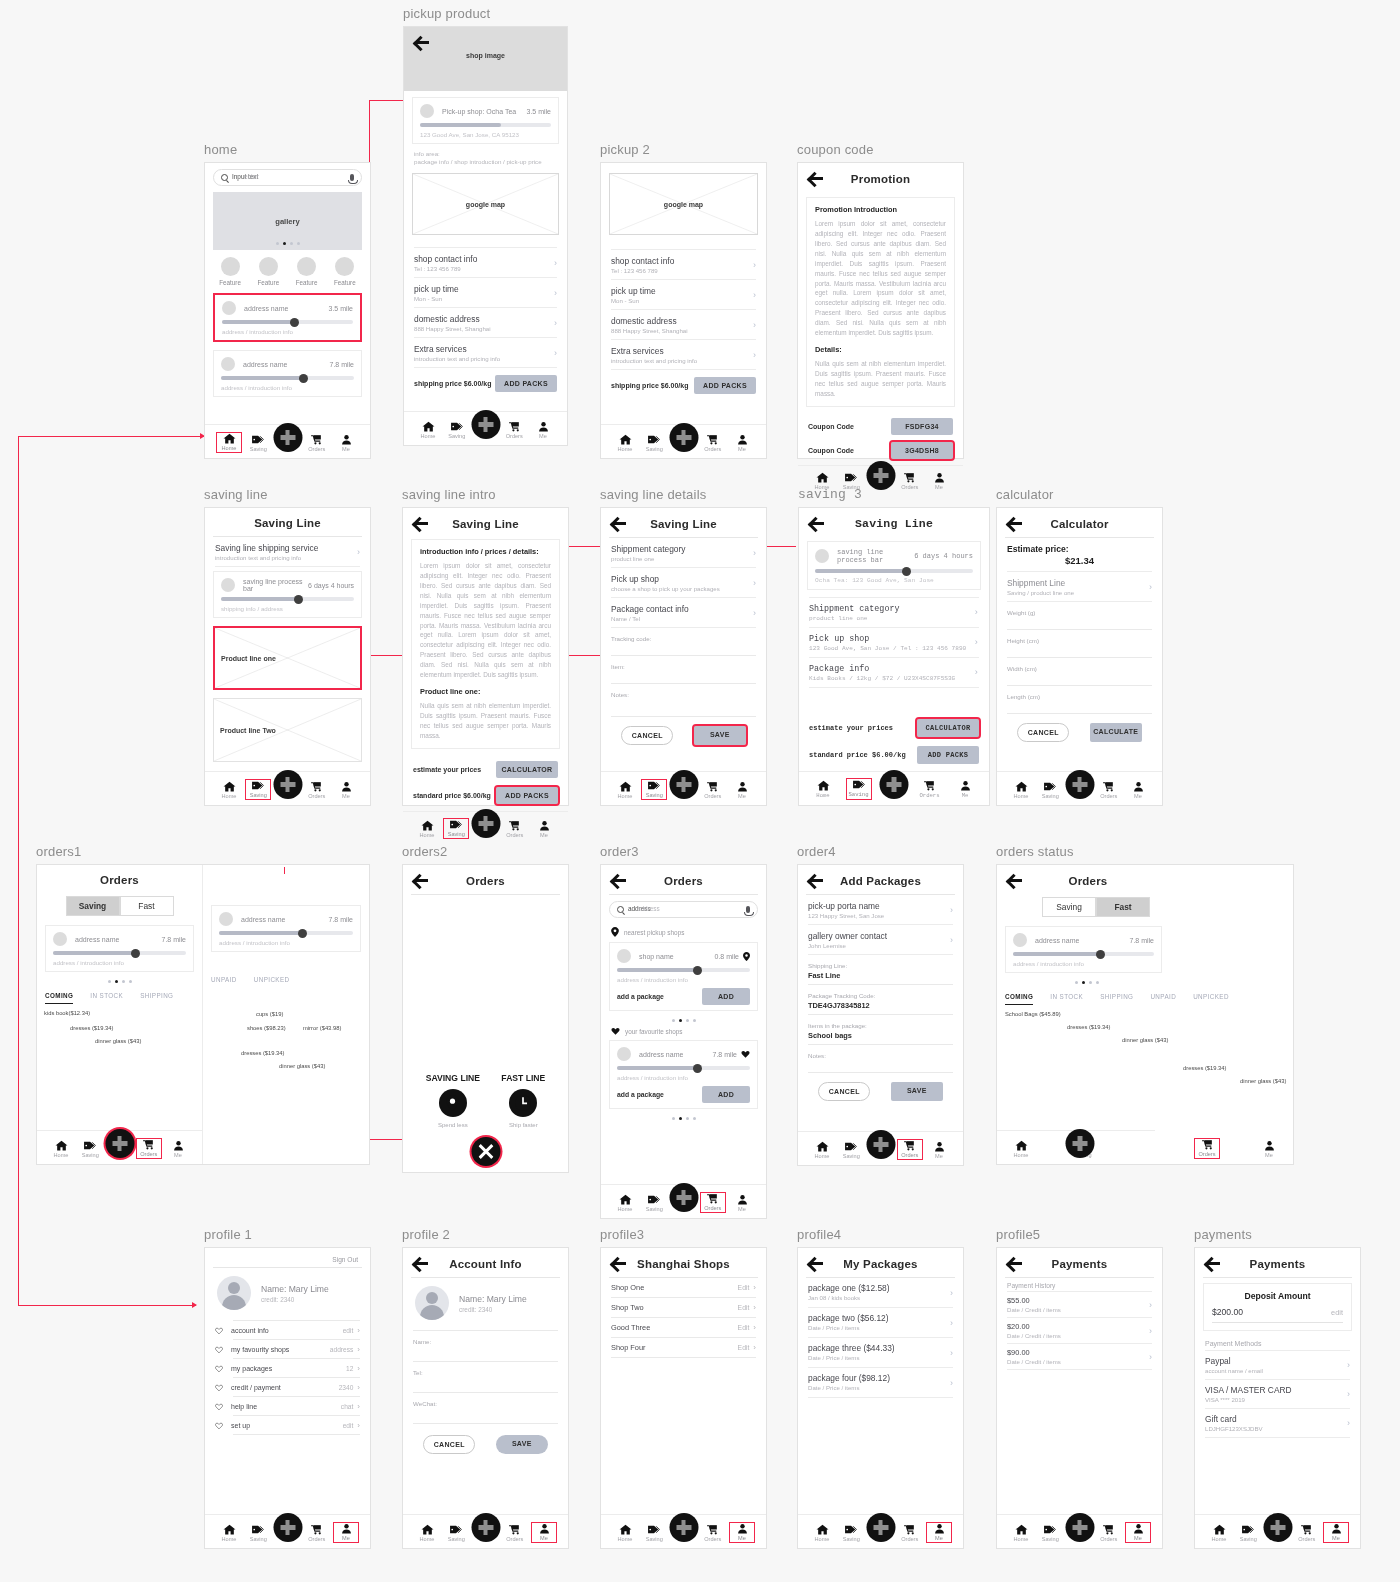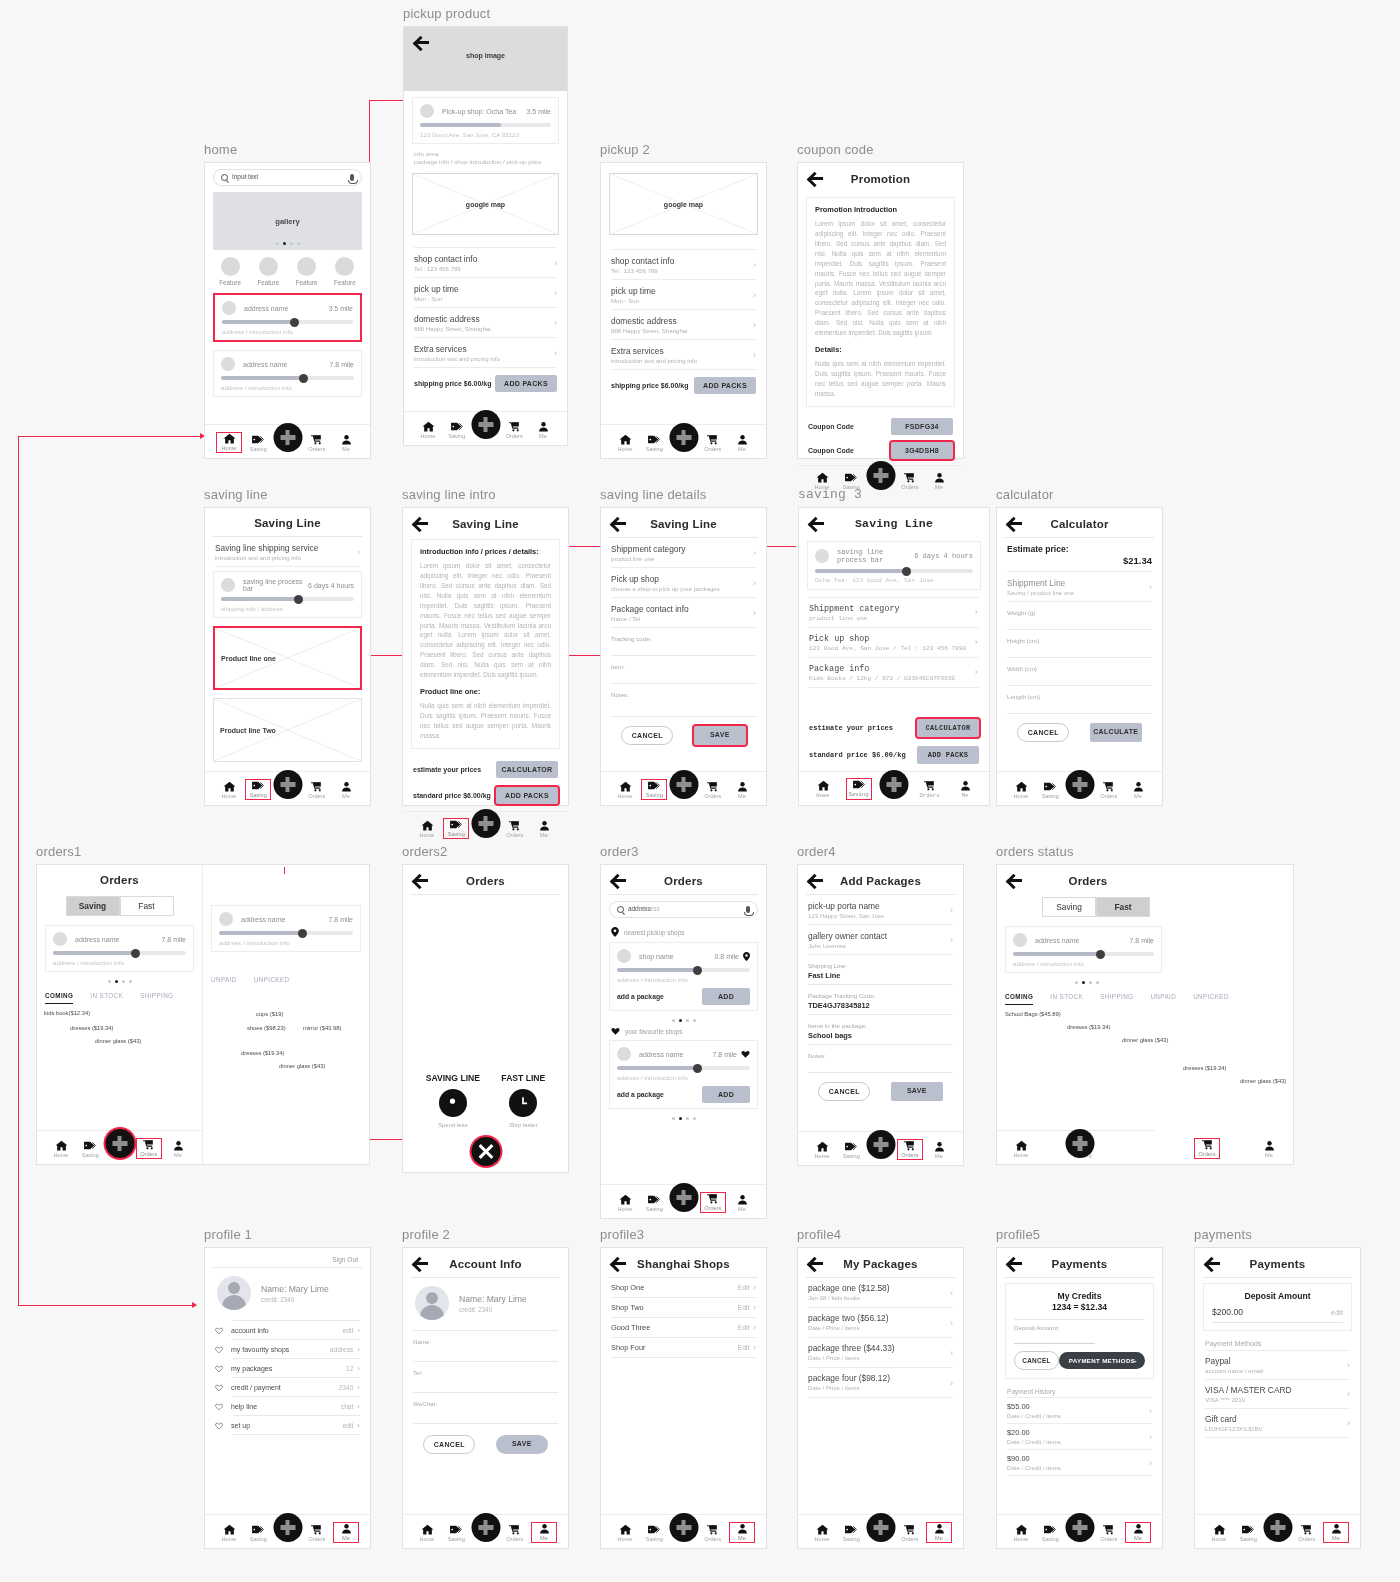--- a/index.html
+++ b/index.html
@@ -834,21 +834,21 @@
   <div class="screen" style="left:996px; top:487px; width:167px;">
     <div class="screen-label">calculator</div>
     <div class="phone" style="height:299px;">
       <div class="hdr">
           <div class="back"></div>
           <div class="title">Calculator</div>
           <div style="width:16px"></div>
         </div>
       <div class="hdr-sep"></div>
       <div style="padding:6px 10px 1px; font-size:8.6px; font-weight:bold; color:#1e1e1e;">Estimate price:</div>
-      <div style="padding:0 10px 5px; font-size:9.5px; font-weight:bold; color:#1e1e1e; text-align:right;">$21.34</div>
+      <div style="padding:0 10px 5px; font-size:9.5px; font-weight:bold; color:#1e1e1e; text-align:center;">$21.34</div>
       <div class="sep"></div>
       <div class="row">
           <div class="rt" style="color:#8d8d93;">Shippment Line</div>
           <div class="rs">Saving / product line one</div>
           <div class="chev">›</div>
         </div>
       <div class="sep"></div>
       <div class="fieldlab">Weight (g)</div>
       <div class="blank"></div>
         <div class="fieldline"></div>
@@ -1666,35 +1666,20 @@
 
   <div class="screen" style="left:996px; top:1227px; width:167px;">
     <div class="screen-label">profile5</div>
     <div class="phone" style="height:302px;">
       <div class="hdr">
           <div class="back"></div>
           <div class="title">Payments</div>
           <div style="width:16px"></div>
         </div>
       <div class="hdr-sep"></div>
-      <div style="margin:5px 8px; border:1px solid #ececec; padding:7px 8px 8px;">
-        <div style="text-align:center; font-size:8.6px; font-weight:bold; color:#1b1b1b;">My Credits</div>
-        <div style="text-align:center; font-size:8.6px; font-weight:bold; color:#1b1b1b; margin-top:1px;">1234 = $12.34</div>
-        <div style="height:1px; background:#e9e9e9; margin:7px 0 4px;"></div>
-        <div style="font-size:6.2px; color:#a9a9af;">Deposit Amount:</div>
-        <div style="height:12px;"></div>
-        <div style="height:1px; background:#d3d3d3; width:62%;"></div>
-        <div style="display:flex; align-items:center; justify-content:space-between; margin-top:7px;">
-          <div class="btn out" style="width:46px; font-size:6.4px;">CANCEL</div>
-          <div class="btn dark" style="width:88px; font-size:6.2px; position:relative;">
-            <span>PAYMENT METHODS</span>
-            <span style="position:absolute; right:7px; top:4px; color:#fff; font-size:8px;">→</span>
-          </div>
-        </div>
-      </div>
       <div style="padding:4px 10px 2px; font-size:6.6px; color:#a9a9af;">Payment History</div>
       <div class="sep"></div>
       <div class="row" style="padding:4px 10px 4px;">
           <div class="rt" style="font-size:7.4px;">$55.00</div>
           <div class="rs">Date / Credit / items</div>
           <div class="chev">›</div>
         </div>
       <div class="sep"></div>
       <div class="row" style="padding:4px 10px 4px;">
           <div class="rt" style="font-size:7.4px;">$20.00</div>

